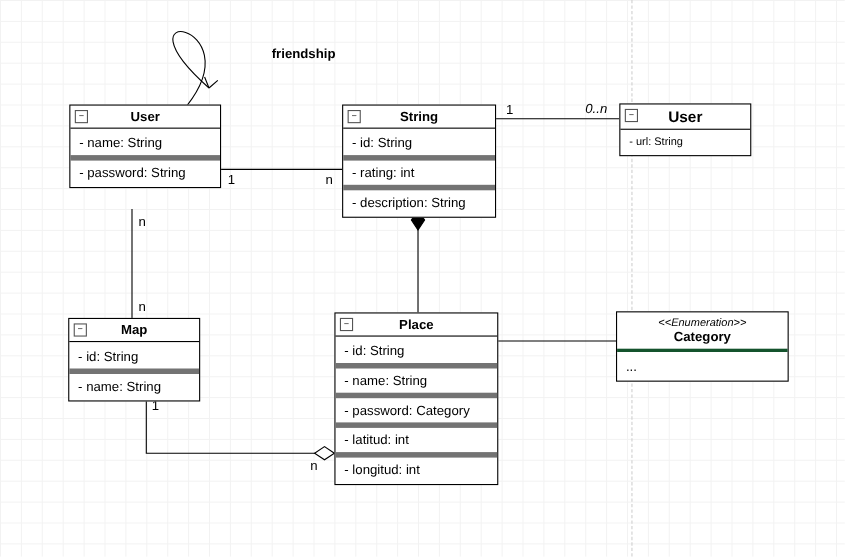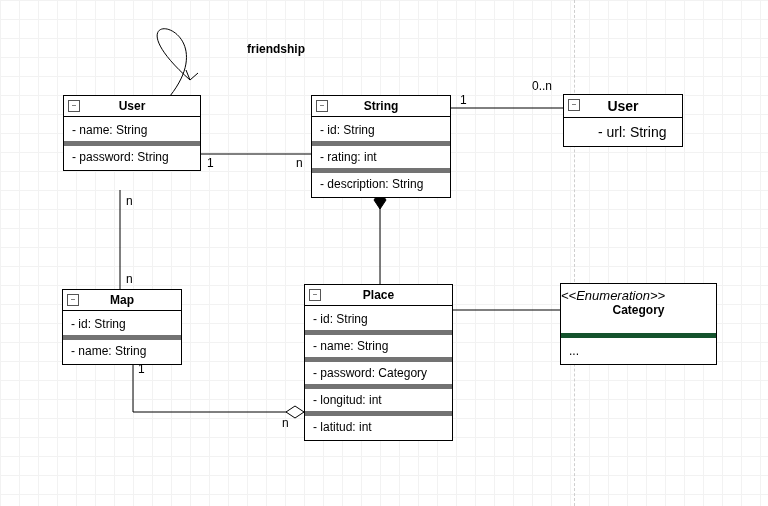--- a/index.html
+++ b/index.html
@@ -10,22 +10,22 @@
       linear-gradient(to right,#f2f2f2 1px,transparent 1px),
       linear-gradient(to bottom,#f2f2f2 1px,transparent 1px);
     background-size:19px 19px;}
   .dashed-edge{position:absolute;top:0;right:193px;width:0;height:100%;border-left:1px dashed #cfcfcf;}
   .box{position:absolute;background:#fff;border:1px solid #000;}
   .hdr{border-bottom:1px solid #000;padding:3px 8px;font-weight:bold;text-align:center;position:relative;}
   .hdr .tog{position:absolute;left:4px;top:4px;width:10px;height:10px;border:1px solid #555;font-size:8px;line-height:8px;text-align:center;color:#555;background:#fff;}
   .body{padding:2px 0;}
   .row{padding:4px 8px;}
   .sep .row+.row{border-top:5px solid #737373;}
-  .stereo{text-align:left;font-style:italic;font-size:13px;padding-top:4px;}
-  .enum-name{text-align:center;font-weight:bold;padding-bottom:16px;border-bottom:5px solid #14532d;}
+  .stereo{text-align:center;font-style:italic;font-size:10px;padding-top:4px;}
+  .enum-name{text-align:center;font-weight:bold;padding-bottom:4px;border-bottom:3px solid #14532d;}
   .lbl{position:absolute;font-size:12px;background:transparent;}
   .bold{font-weight:bold;}
   svg{position:absolute;top:0;left:0;overflow:visible;}
 </style>
 </head>
 <body>
 
 <div class="canvas">
   <div class="grid"></div>
   <div class="dashed-edge"></div>
@@ -47,21 +47,21 @@
     <line x1="451" y1="310" x2="560" y2="310" stroke="#000" stroke-width="1"></line>
 
     <path d="M133 360 L133 412 L304 412" fill="none" stroke="#000" stroke-width="1"></path>
     <polygon points="304,412 295,406 286,412 295,418" fill="#fff" stroke="#000"></polygon>
   </svg>
 
   <div class="lbl bold" style="left:247px;top:26px;margin-top:16px;">friendship</div>
   <div class="lbl" style="left:207px;top:156px;">1</div>
   <div class="lbl" style="left:296px;top:156px;">n</div>
   <div class="lbl" style="left:460px;top:93px;">1</div>
-  <div class="lbl" style="left:532px;top:79px;">0..n</div>
+  <div class="lbl" style="left:532px;top:92px;font-style:italic;">0..n</div>
   <div class="lbl" style="left:126px;top:194px;">n</div>
   <div class="lbl" style="left:126px;top:272px;">n</div>
   <div class="lbl" style="left:138px;top:362px;">1</div>
   <div class="lbl" style="left:282px;top:416px;">n</div>
 
   <div class="box sep" style="left:63px;top:95px;width:136px;">
     <div class="hdr">
       <span class="tog">–</span>
       <span>User</span>
     </div>
@@ -82,21 +82,21 @@
       <div class="row">- description: String</div>
     </div>
   </div>
 
   <div class="box" style="left:563px;top:94px;width:118px;">
     <div class="hdr" style="font-size:14px;">
       <span class="tog">–</span>
       <span>User</span>
     </div>
     <div class="body">
-      <div class="row" style="font-size:14px;margin-left:26px;">- url: String</div>
+      <div class="row" style="font-size:10px;">- url: String</div>
     </div>
   </div>
 
   <div class="box sep" style="left:62px;top:289px;width:118px;">
     <div class="hdr">
       <span class="tog">–</span>
       <span>Map</span>
     </div>
     <div class="body">
       <div class="row">- id: String</div>
@@ -106,22 +106,22 @@
 
   <div class="box sep" style="left:304px;top:284px;width:147px;">
     <div class="hdr">
       <span class="tog">–</span>
       <span>Place</span>
     </div>
     <div class="body">
       <div class="row">- id: String</div>
       <div class="row">- name: String</div>
       <div class="row">- password: Category</div>
+      <div class="row">- latitud: int</div>
       <div class="row">- longitud: int</div>
-      <div class="row">- latitud: int</div>
     </div>
   </div>
 
   <div class="box" style="left:560px;top:283px;width:155px;">
     <div class="stereo">&lt;&lt;Enumeration&gt;&gt;</div>
     <div class="enum-name">Category</div>
     <div class="body">
       <div class="row">...</div>
     </div>
   </div>

